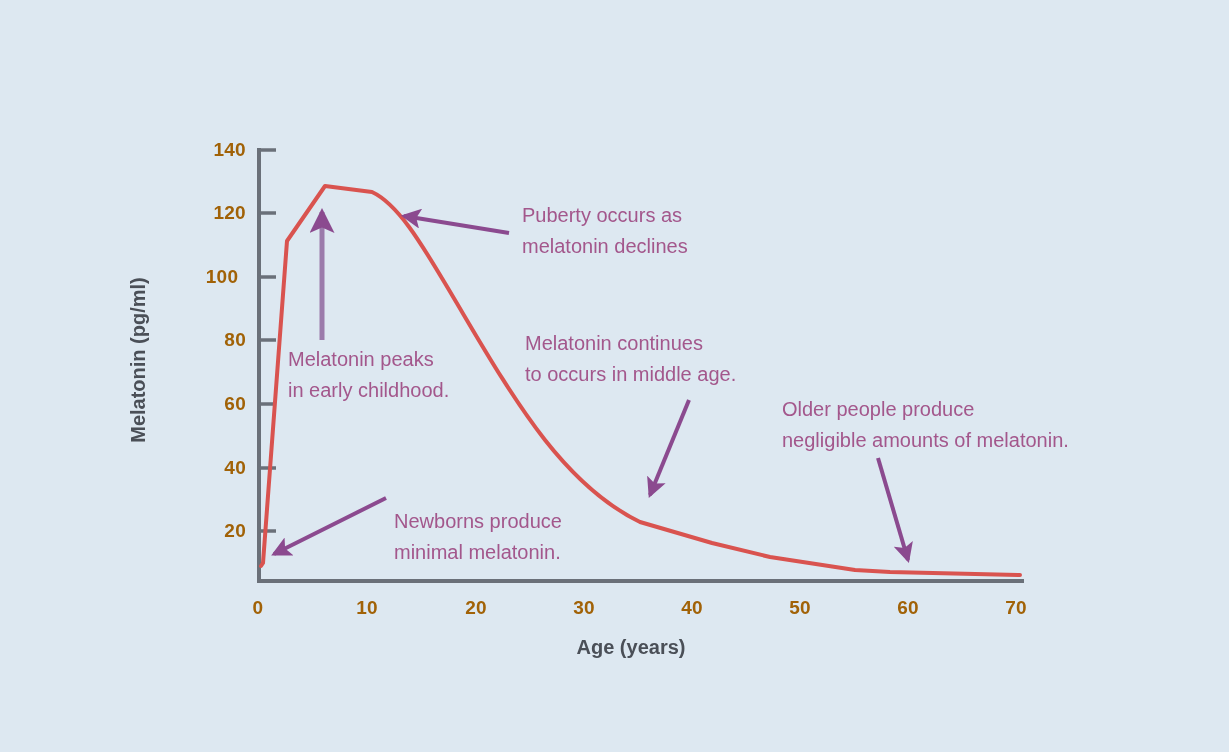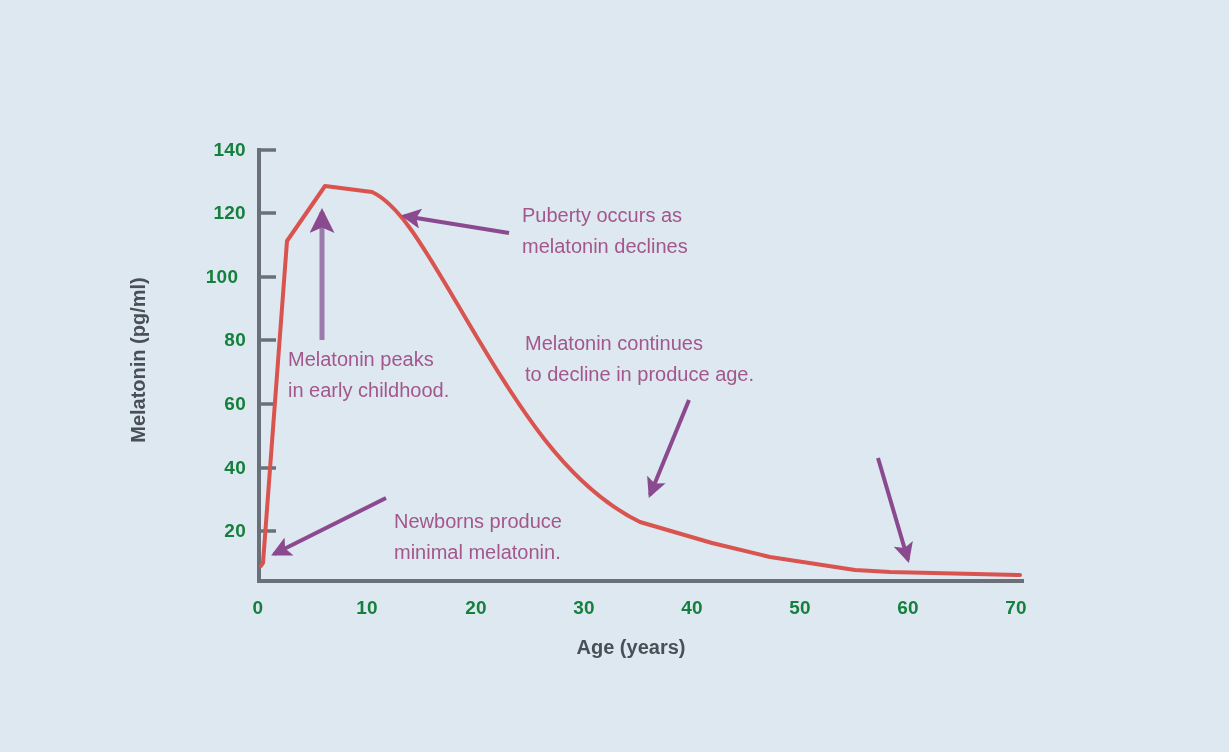--- a/index.html
+++ b/index.html
@@ -21,21 +21,21 @@
   }
   #plot-svg {
     position: absolute;
     left: 0;
     top: 0;
     width: 1229px;
     height: 752px;
   }
   .tick-label {
     position: absolute;
-    color: #15803d;
+    color: #a16207;
     font-size: 19px;
     font-weight: 700;
     font-family: "Liberation Sans", sans-serif;
     white-space: nowrap;
     letter-spacing: 0.3px;
   }
   .ytick-label {
     text-align: right;
     transform: translateY(-50%);
   }
@@ -146,17 +146,19 @@
   <div class="tick-label xtick-label" style="left:1016px; top:597px;">70</div>
 
   <div class="axis-title" id="y-axis-title">Melatonin (pg/ml)</div>
   <div class="axis-title" id="x-axis-title">Age (years)</div>
 
   <div class="annotation" id="annot-peaks">Melatonin peaks
 in early childhood.</div>
   <div class="annotation" id="annot-puberty">Puberty occurs as
 melatonin declines</div>
   <div class="annotation" id="annot-middle">Melatonin continues
-to decline in produce age.</div>
+to occurs in middle age.</div>
+  <div class="annotation" id="annot-older">Older people produce
+negligible amounts of melatonin.</div>
   <div class="annotation" id="annot-newborn">Newborns produce
 minimal melatonin.</div>
 
 </div>
 
 </body></html>

